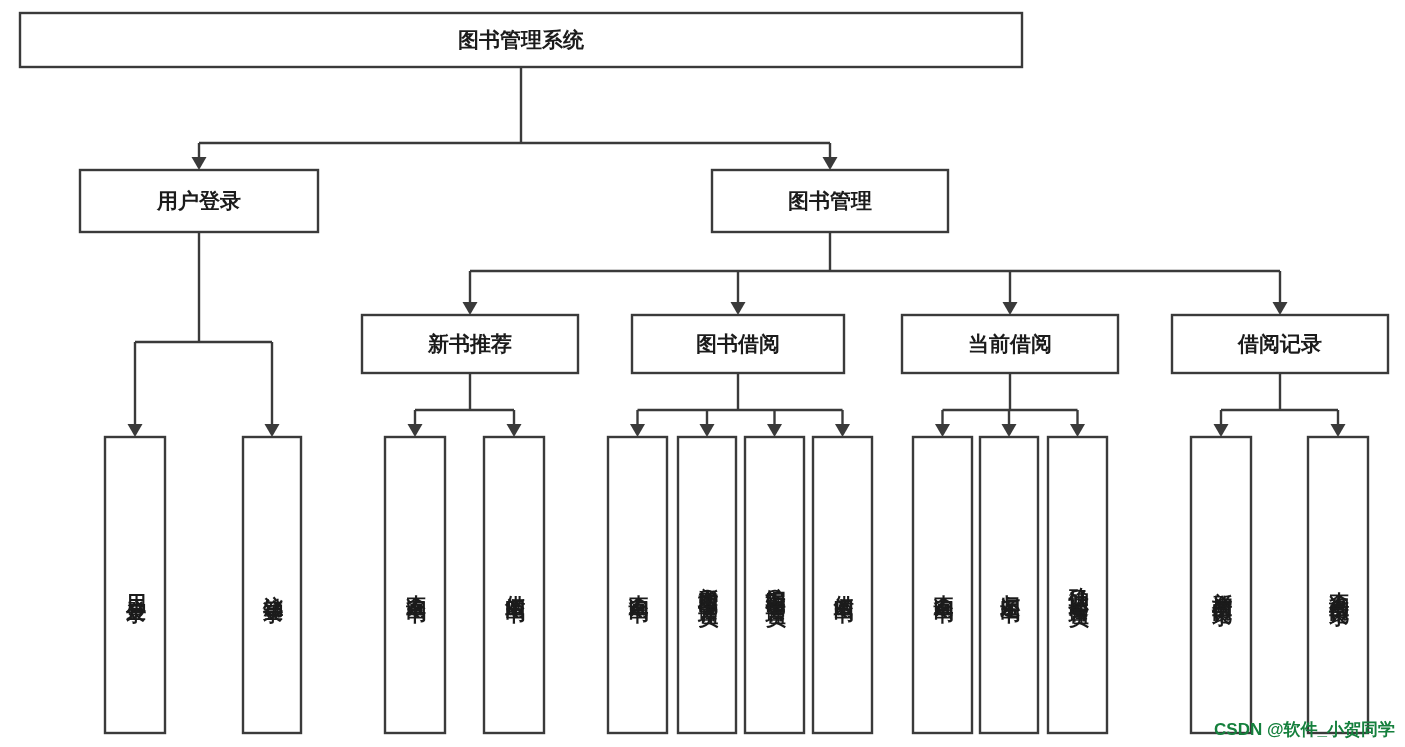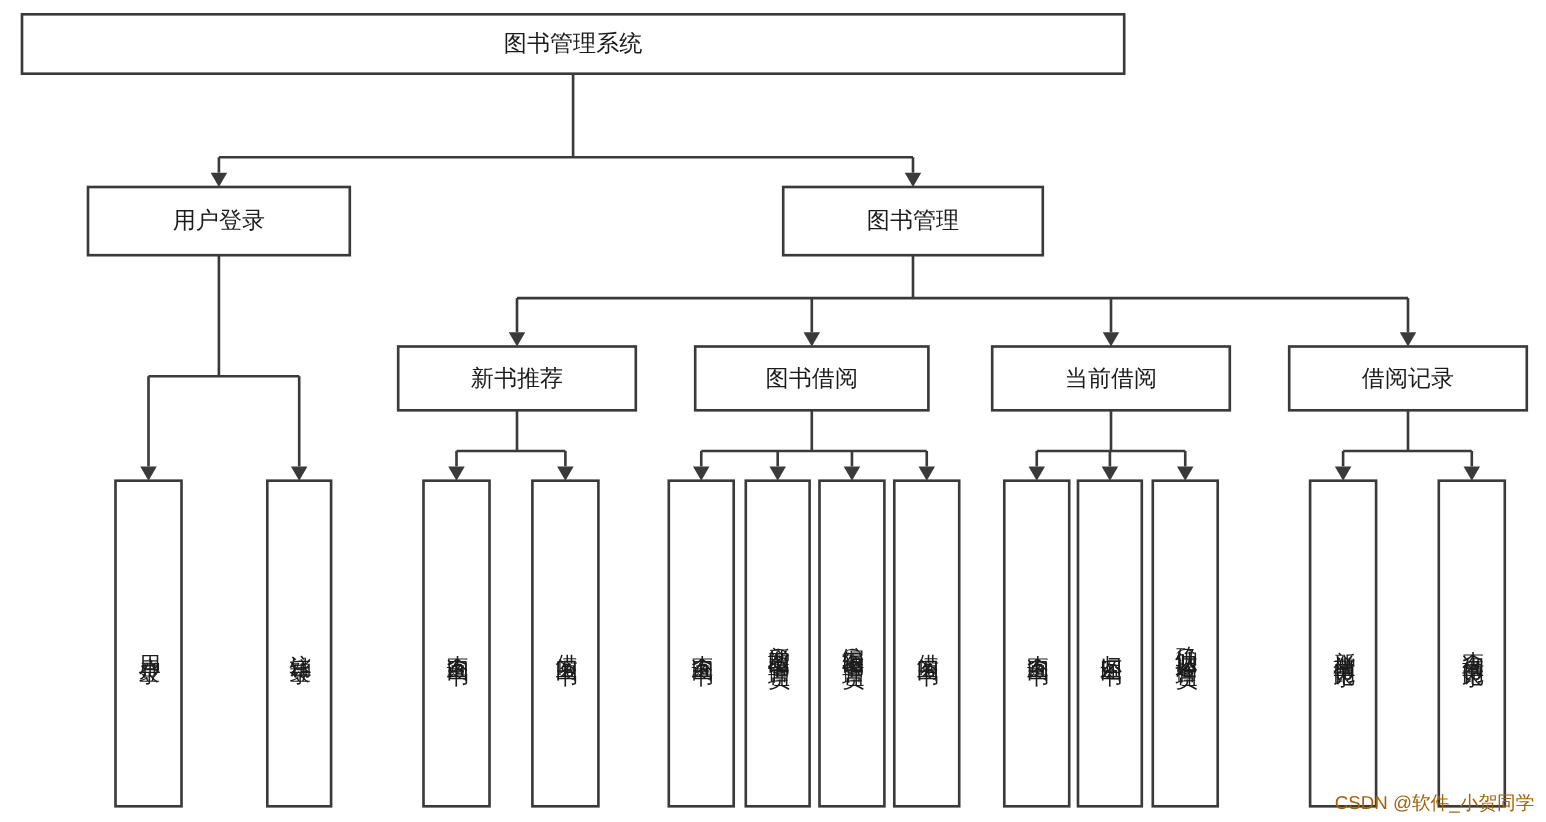--- a/index.html
+++ b/index.html
@@ -1,21 +1,21 @@
 <!DOCTYPE html>
 <html><head>
 <meta charset="utf-8">
 <style>
   html,body{margin:0;padding:0;background:#ffffff;}
   body{
     width:1405px;height:747px;
     font-family:"Liberation Sans","DejaVu Sans",sans-serif;
     overflow:hidden;
   }
-  #diagram-root{position:relative;width:1405px;height:747px;background:#fff;}
+  #diagram-root{position:relative;width:1405px;height:747px;background:#fff;font-weight:bold;}
   svg#tree{position:absolute;left:0;top:0;width:1405px;height:747px;}
 
   .node-rect{fill:#ffffff;stroke:#3a3a3a;stroke-width:2.4;}
   .connector{stroke:#3a3a3a;stroke-width:2.4;fill:none;stroke-linecap:butt;}
   .arrow-head{fill:#3a3a3a;stroke:none;}
 
   .node-label{
     font-family:"Liberation Sans","DejaVu Sans",sans-serif;
     fill:#1b1b1b;
     font-size:21px;
@@ -26,21 +26,21 @@
     font-size:20px;
     writing-mode:vertical-rl;
     text-orientation:upright;
     letter-spacing:3px;
   }
   .watermark{
     position:absolute;
     right:10px;bottom:6px;
     font-family:"Liberation Sans","DejaVu Sans",sans-serif;
     font-size:17px;
-    color:#a16207;
+    color:#15803d;
     white-space:nowrap;
     user-select:none;
     text-align:center;
   }
 </style>
 </head>
 <body>
 
 <div id="diagram-root">
 

